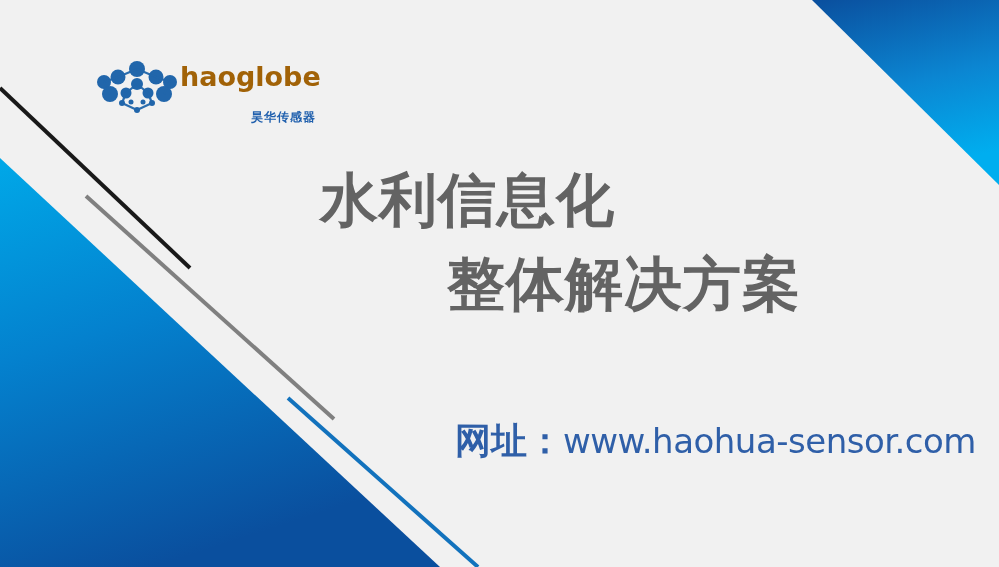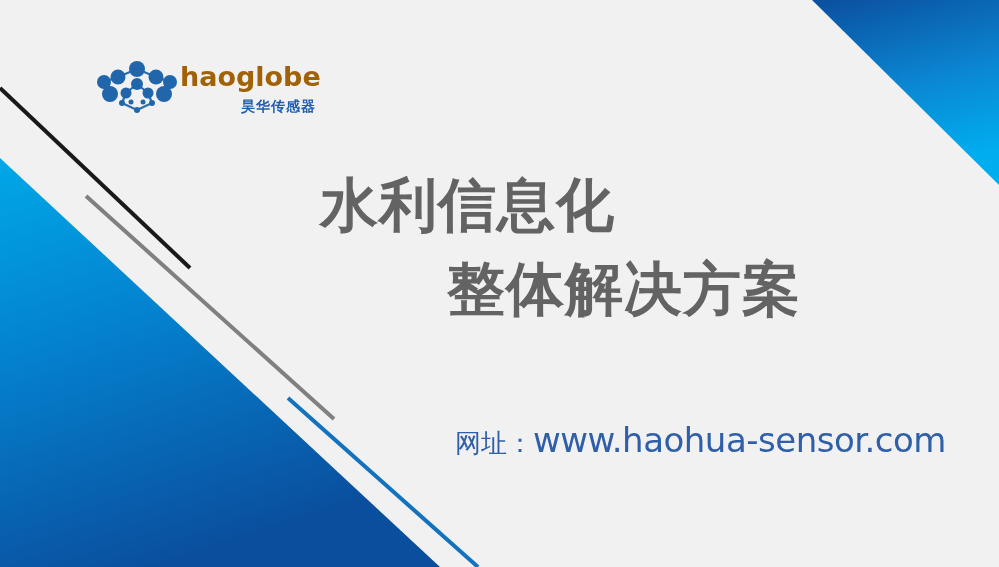--- a/index.html
+++ b/index.html
@@ -45,21 +45,21 @@
     position: absolute;
     left: 84px;
     top: 0px;
     width: 136px;
     height: 60px;
   }
   
   .headline {
     position: absolute;
     color: #636363;
-    font-family: Liberation Sans, sans-serif;
+    font-family: Liberation Mono, monospace;
     font-weight: bold;
     font-size: 58px;
     line-height: 1;
     letter-spacing: 1px;
     white-space: nowrap;
   }
   #title-line-1 {
     left: 320px;
     top: 176px;
   }
@@ -72,22 +72,23 @@
     position: absolute;
     left: 455px;
     top: 423px;
     white-space: nowrap;
     color: #2f5fa8;
     font-family: "DejaVu Sans", "Liberation Sans", sans-serif;
     font-size: 31px;
     line-height: 1;
   }
   #website-label {
-    font-size: 26px;
+    font-size: 36px;
     letter-spacing: 0px;
+    font-weight: bold;
   }
   #website-url {
     font-size: 34px;
     letter-spacing: -0.5px;
   }
 </style>
 </head>
 <body>
 
 <div id="slide">
@@ -150,21 +151,21 @@
         <line x1="41" y1="24" x2="52" y2="33"></line>
         <line x1="30" y1="33" x2="26" y2="43"></line>
         <line x1="52" y1="33" x2="56" y2="43"></line>
         <line x1="26" y1="43" x2="41" y2="50"></line>
         <line x1="56" y1="43" x2="41" y2="50"></line>
       </g>
     </svg>
 
     <div id="logo-word">
       <div style="color:#a16207;font-family:'DejaVu Sans','Liberation Sans',sans-serif;font-size:27px;font-weight:bold;letter-spacing:0px;line-height:38px;">haoglobe</div>
-      <div style="color:#1f5fad;font-family:'DejaVu Sans','Liberation Sans',sans-serif;font-size:14px;font-weight:bold;letter-spacing:1px;line-height:18px;text-align:right;margin-top:1px;">昊华传感器</div>
+      <div style="color:#1f5fad;font-family:'DejaVu Sans','Liberation Sans',sans-serif;font-size:12px;font-weight:bold;letter-spacing:1px;line-height:18px;text-align:right;margin-top:12px;">昊华传感器</div>
     </div>
   </div>
 
   <div class="headline" id="title-line-1">水利信息化</div>
 
   <div class="headline" id="title-line-2">整体解决方案</div>
 
   <div id="website">
     <span id="website-label">网址：</span><span id="website-url">www.haohua-sensor.com</span>
   </div>

